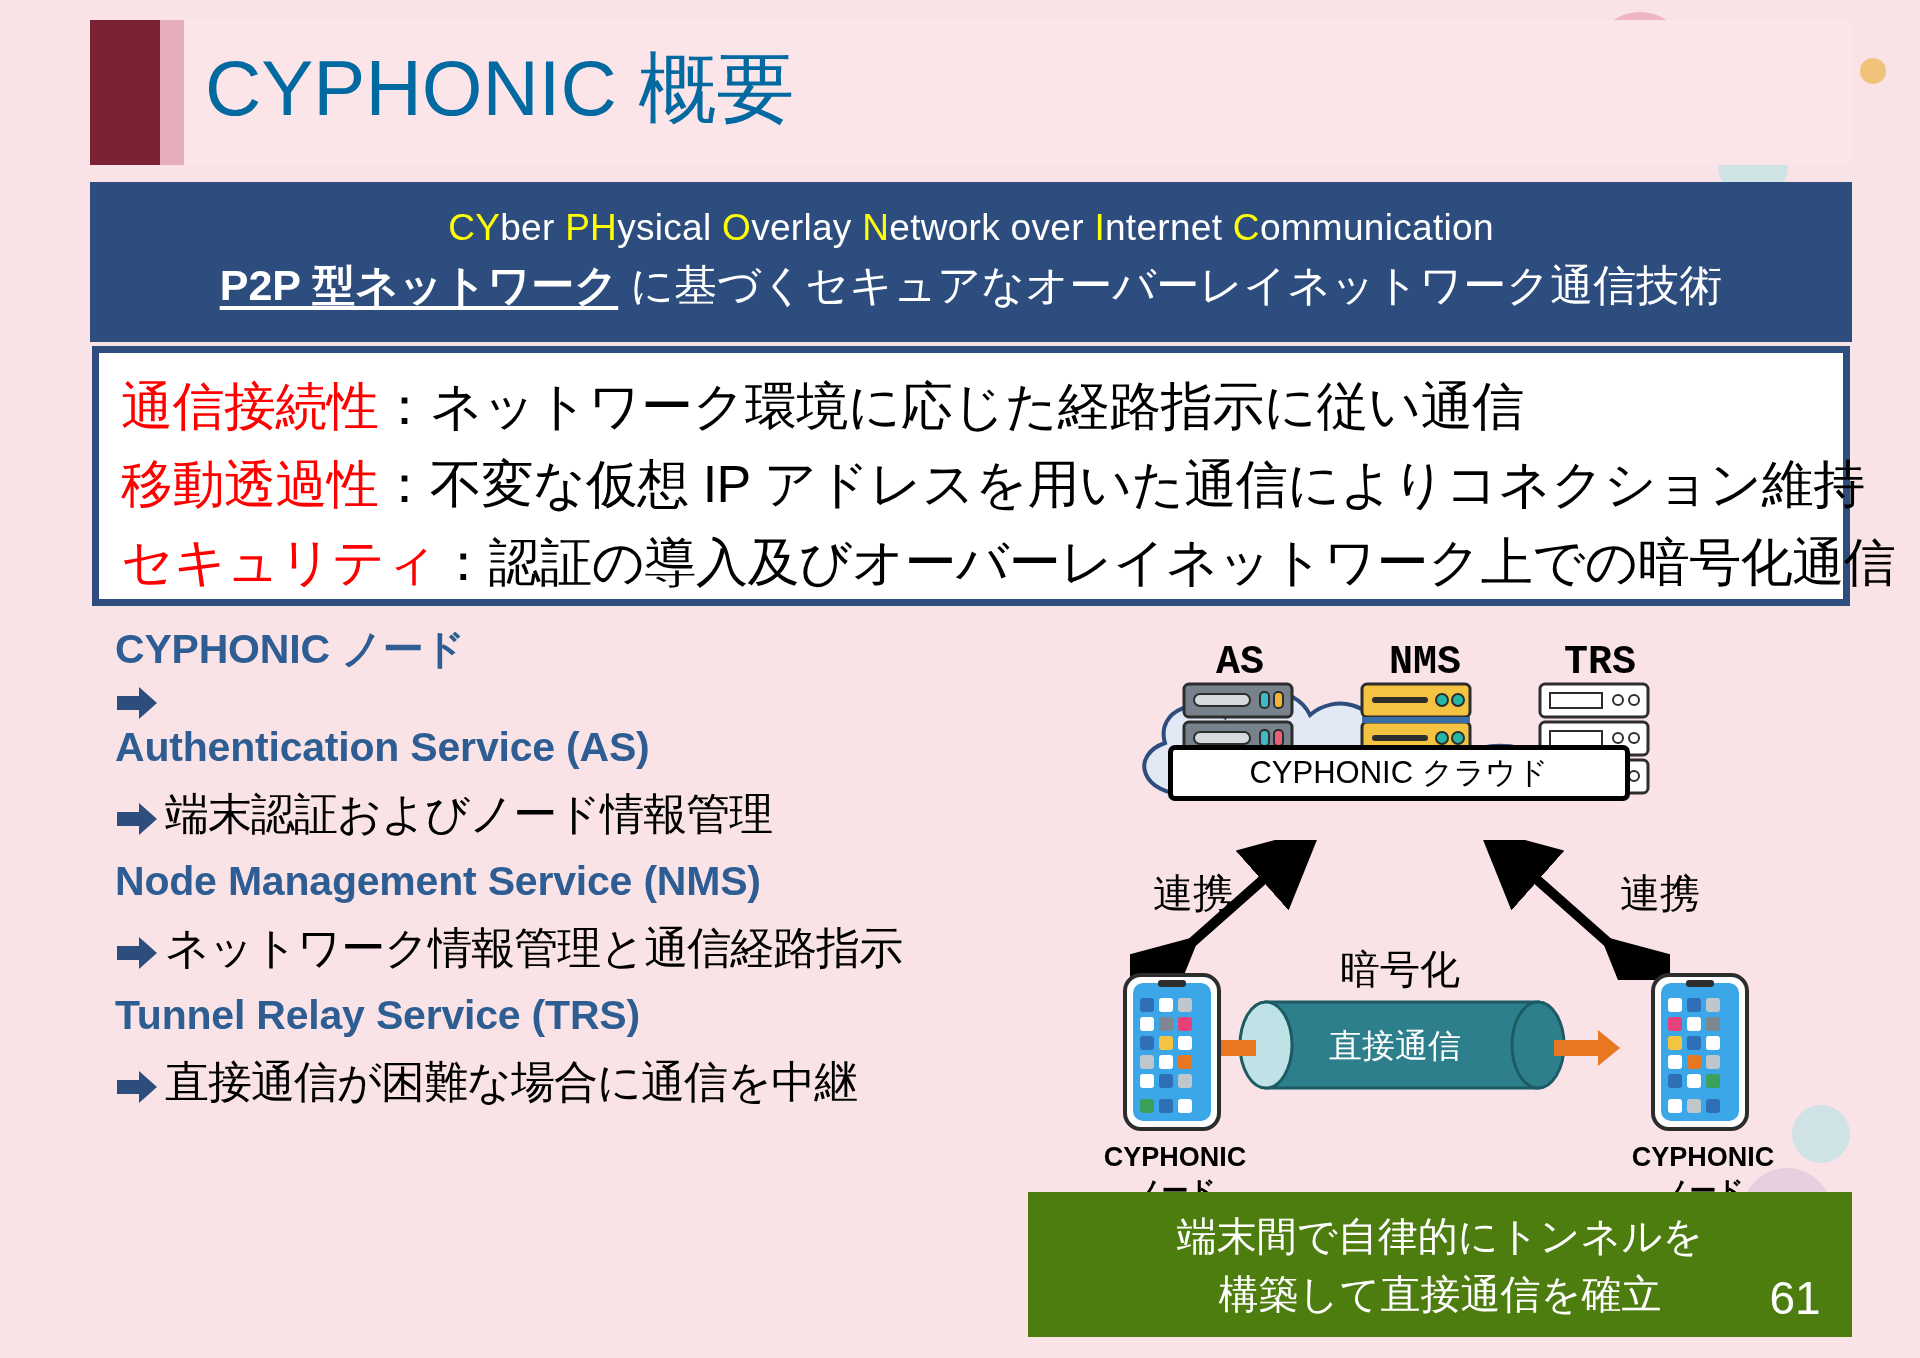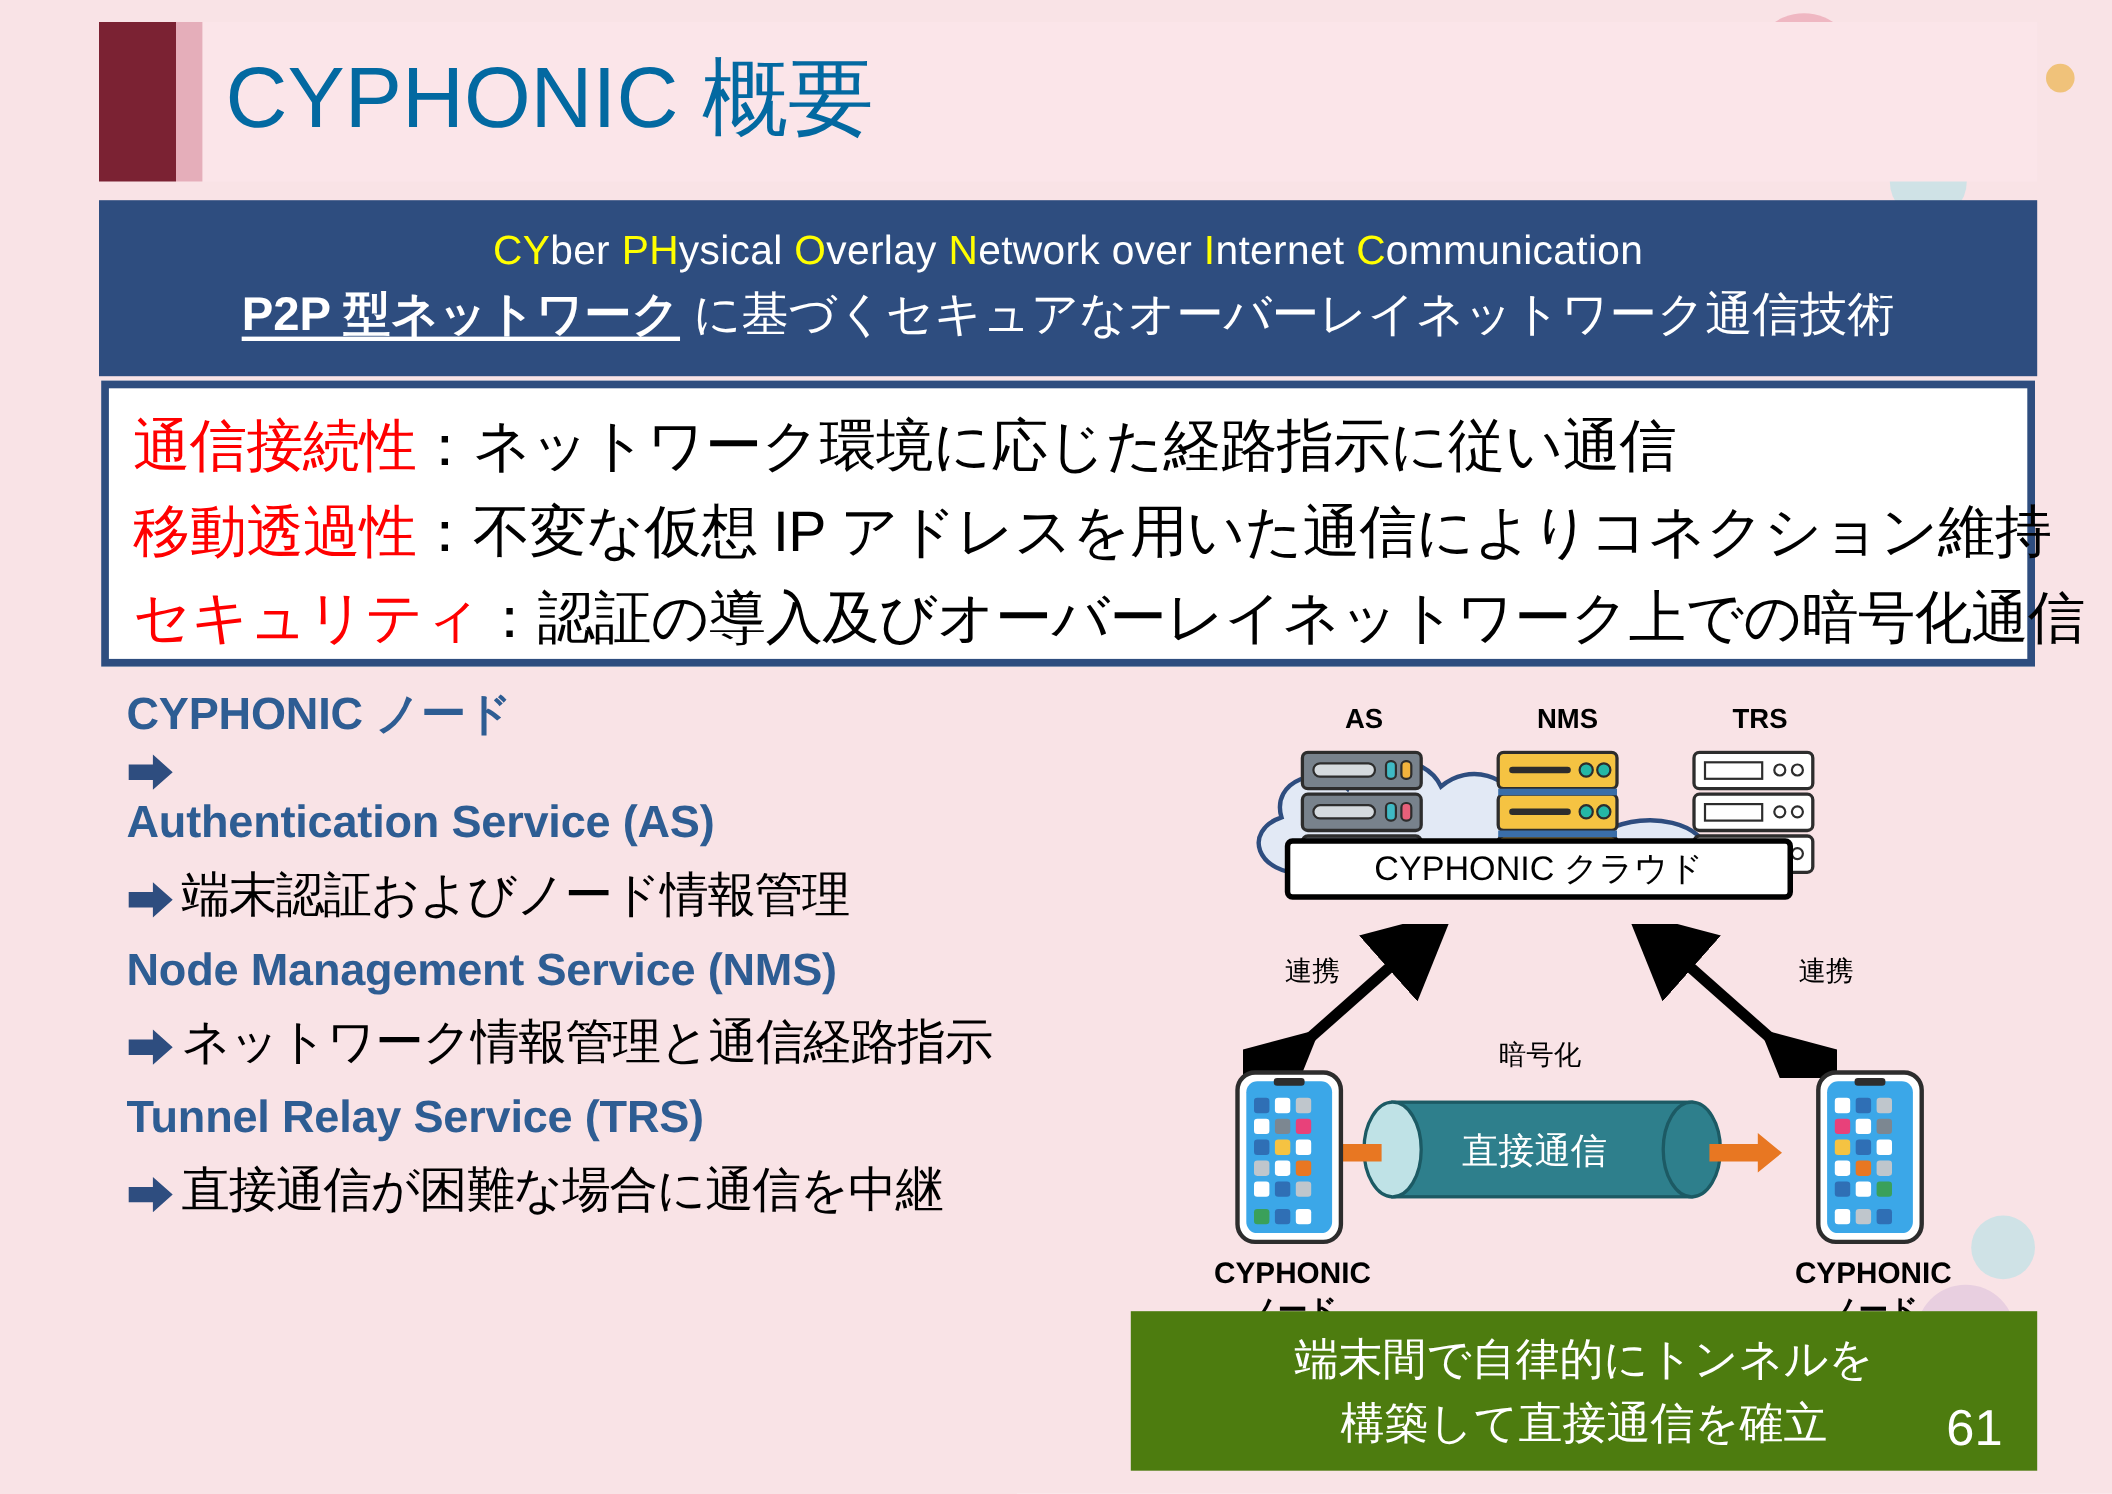--- a/index.html
+++ b/index.html
@@ -125,30 +125,30 @@
     margin-right: 6px;
     position: relative;
   }
   .svc-text {
     font-size: 44px;
     color: #000000;
     letter-spacing: -1px;
   }
   .diag-label {
     position: absolute;
-    font-size: 25px; font-weight: bold; color: #000;
-    white-space: nowrap; text-align: center;
+    font-size: 40px; font-weight: bold; color: #000;
+    white-space: nowrap; text-align: center; font-family: Liberation Mono, monospace;
   }
   .node-caption {
     position: absolute;
     font-size: 27px; font-weight: bold; color: #000;
     text-align: center; white-space: nowrap; line-height: 34px;
   }
   #cloud-label-box {
-    position: absolute; left: 1168px; top: 762px;
+    position: absolute; left: 1168px; top: 745px;
     width: 462px; height: 56px;
     background: #ffffff;
     border: 5px solid #000000;
     border-radius: 7px;
     display: flex; align-items: center; justify-content: center;
     font-size: 31px; color: #000; white-space: nowrap;
     box-sizing: border-box;
   }
   #tunnel-label {
     position: absolute; left: 1250px; top: 1010px;

